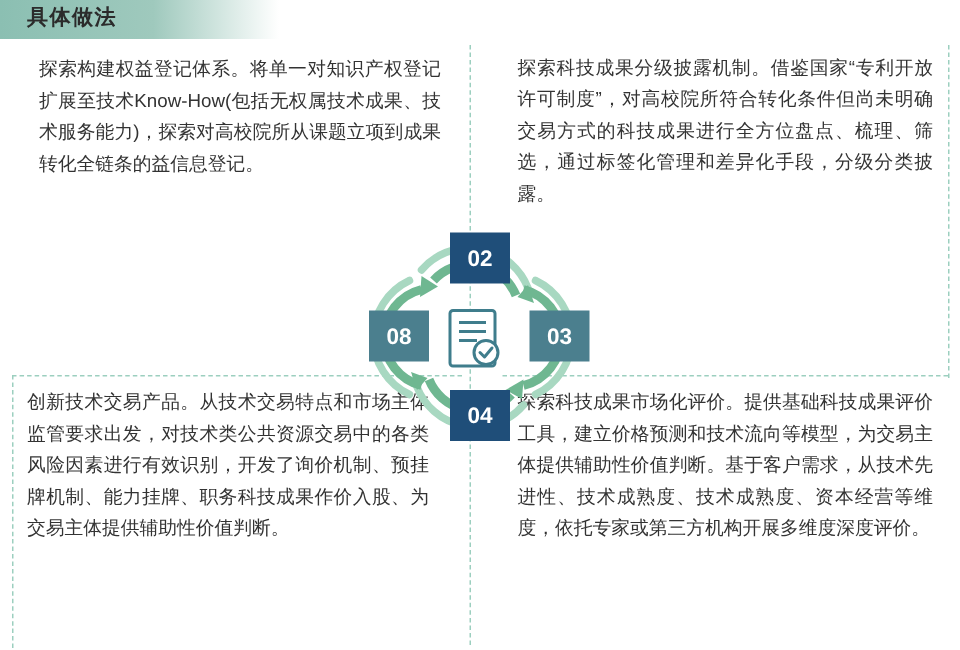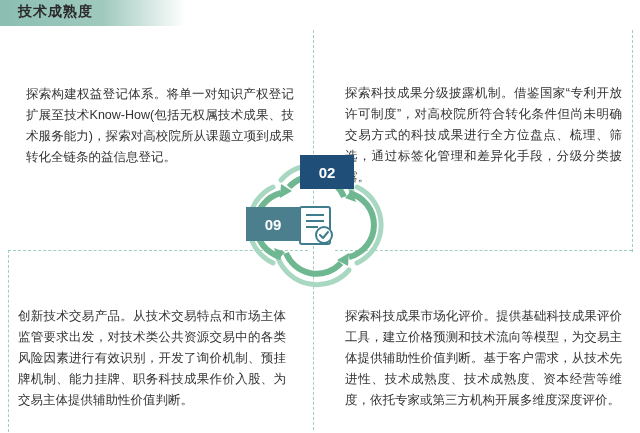--- a/index.html
+++ b/index.html
@@ -53,21 +53,20 @@
   #dash-vert-right { left: 632px; top: 30px;  height: 222px; }
 
   
   .para {
     position: absolute;
     font-size: 12.5px;
     line-height: 21px;
     color: #333333;
     text-align: justify;
     text-justify: inter-ideograph;
-    margin-top: 48px;
   }
   #para-tl { left: 26px;  top: 36px;  width: 268px; }
   #para-tr { left: 345px; top: 35px;  width: 277px; }
   #para-bl { left: 18px;  top: 258px; width: 268px; }
   #para-br { left: 345px; top: 258px; width: 277px; }
 
   
   #center-graphic {
     position: absolute;
     left: 240px;
@@ -77,21 +76,21 @@
   }
   #ring-svg {
     position: absolute;
     left: 0;
     top: 0;
   }
 
   
   .num-tile {
     position: absolute;
-    width: 54px;
+    width: 40px;
     height: 34px;
     color: #ffffff;
     font-size: 15px;
     font-weight: bold;
     display: flex;
     align-items: center;
     justify-content: center;
     font-family: "Liberation Sans", sans-serif;
   }
   #tile-01 { left: 6px;   top: 57px;  background: #4b7f8e; }
@@ -105,21 +104,21 @@
     left: 57px;
     top: 55px;
     width: 38px;
     height: 42px;
   }
 </style>
 </head>
 <body>
 
 <div id="title-bar"></div>
-<div id="title-text">技术成熟度</div>
+<div id="title-text">具体做法</div>
 
 <div class="v-dash" id="dash-vert-left"></div>
 <div class="h-dash" id="dash-horz-left"></div>
 <div class="v-dash" id="dash-vert-mid"></div>
 <div class="h-dash" id="dash-horz-right"></div>
 <div class="v-dash" id="dash-vert-right"></div>
 
 <div class="para" id="para-tl">探索构建权益登记体系。将单一对知识产权登记扩展至技术Know-How(包括无权属技术成果、技术服务能力)，探索对高校院所从课题立项到成果转化全链条的益信息登记。</div>
 <div class="para" id="para-tr">探索科技成果分级披露机制。借鉴国家“专利开放许可制度”，对高校院所符合转化条件但尚未明确交易方式的科技成果进行全方位盘点、梳理、筛选，通过标签化管理和差异化手段，分级分类披露。</div>
 <div class="para" id="para-bl">创新技术交易产品。从技术交易特点和市场主体监管要求出发，对技术类公共资源交易中的各类风险因素进行有效识别，开发了询价机制、预挂牌机制、能力挂牌、职务科技成果作价入股、为交易主体提供辅助性价值判断。</div>
@@ -152,15 +151,17 @@
 
   <svg id="doc-icon" viewBox="0 0 38 42">
     <rect x="3" y="2" width="30" height="37" rx="2" ry="2" fill="#ffffff" stroke="#3f7d8c" stroke-width="2"></rect>
     <line x1="9" y1="10" x2="27" y2="10" stroke="#3f7d8c" stroke-width="2"></line>
     <line x1="9" y1="16" x2="27" y2="16" stroke="#3f7d8c" stroke-width="2"></line>
     <line x1="9" y1="22" x2="21" y2="22" stroke="#3f7d8c" stroke-width="2"></line>
     <circle cx="27" cy="30" r="8" fill="#ffffff" stroke="#3f7d8c" stroke-width="2"></circle>
     <polyline points="23,30 26,33 31,27" fill="none" stroke="#3f7d8c" stroke-width="2" stroke-linecap="round" stroke-linejoin="round"></polyline>
   </svg>
 
-  <div class="num-tile" id="tile-01">09</div>
+  <div class="num-tile" id="tile-01">08</div>
   <div class="num-tile" id="tile-02">02</div>
+  <div class="num-tile" id="tile-03">03</div>
+  <div class="num-tile" id="tile-04">04</div>
 </div>
 
 </body></html>

